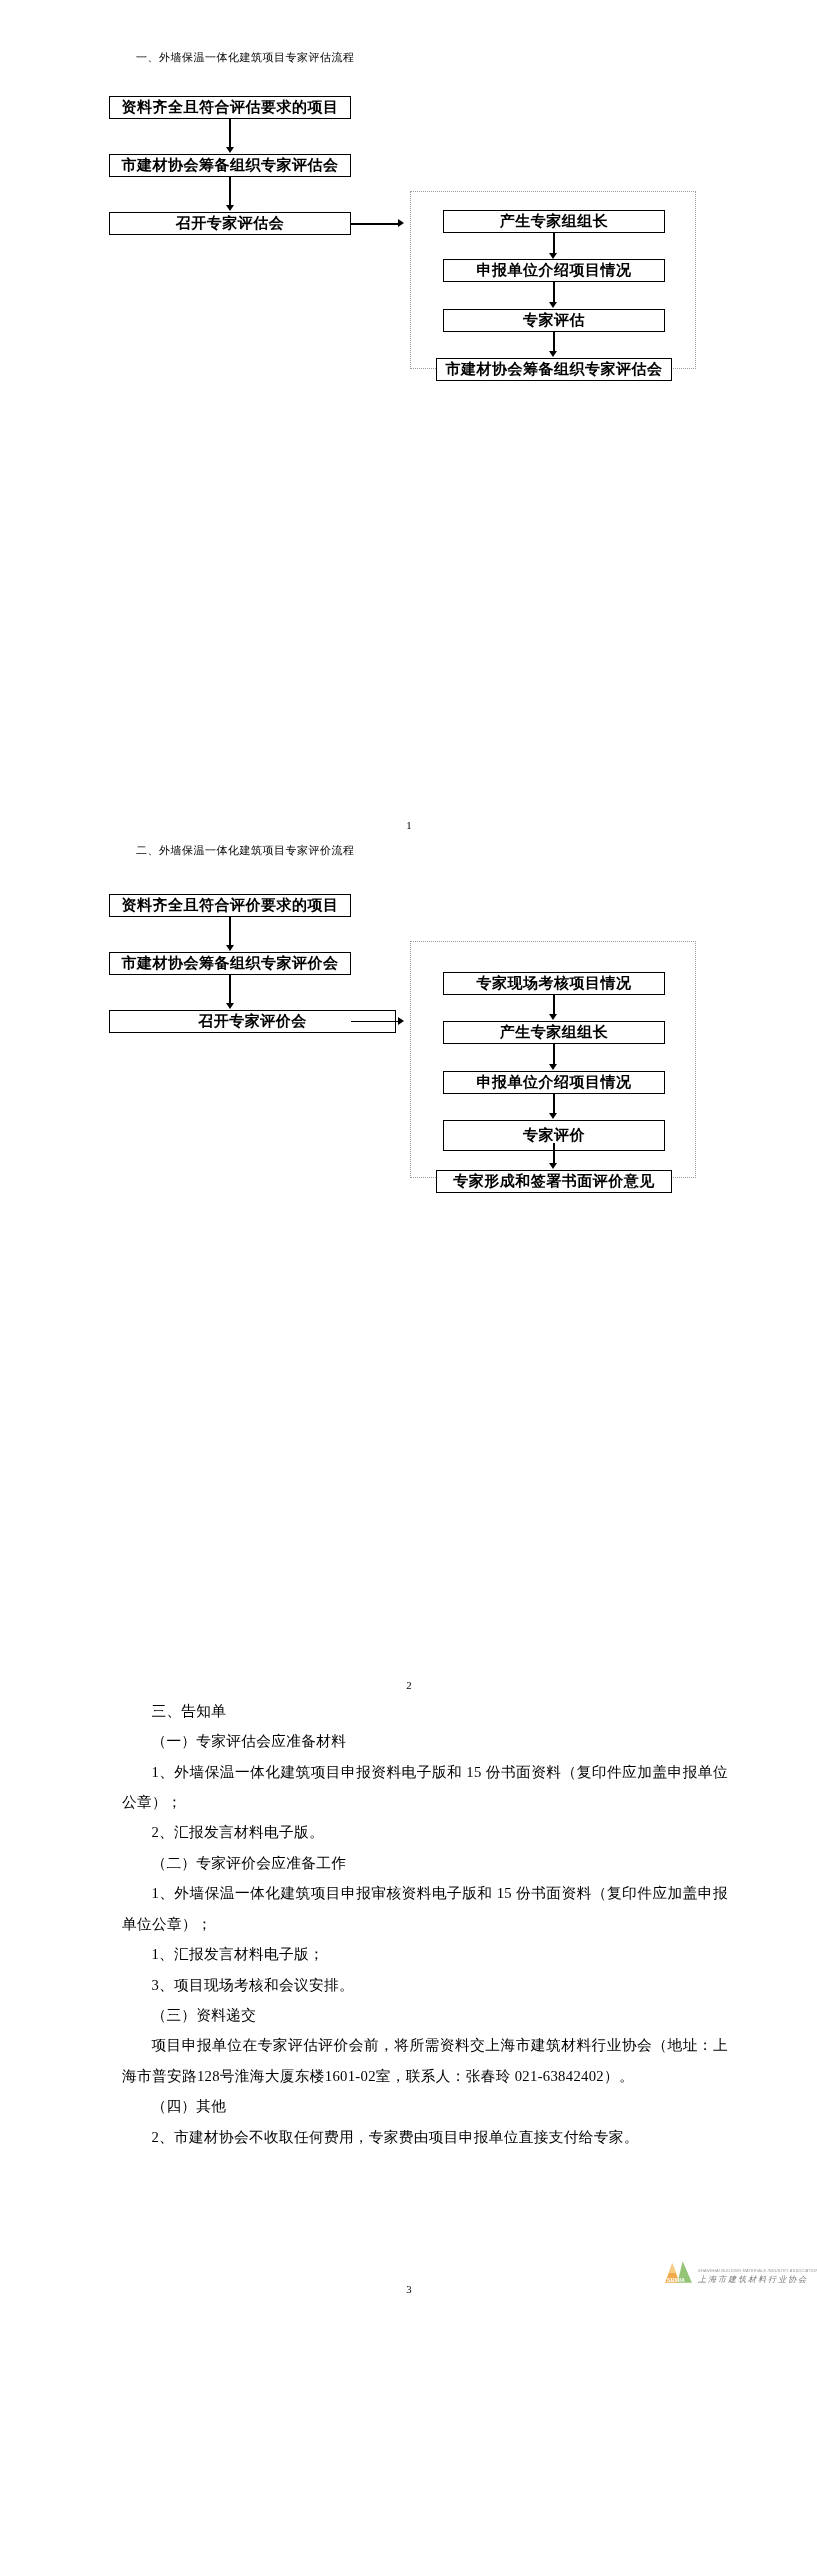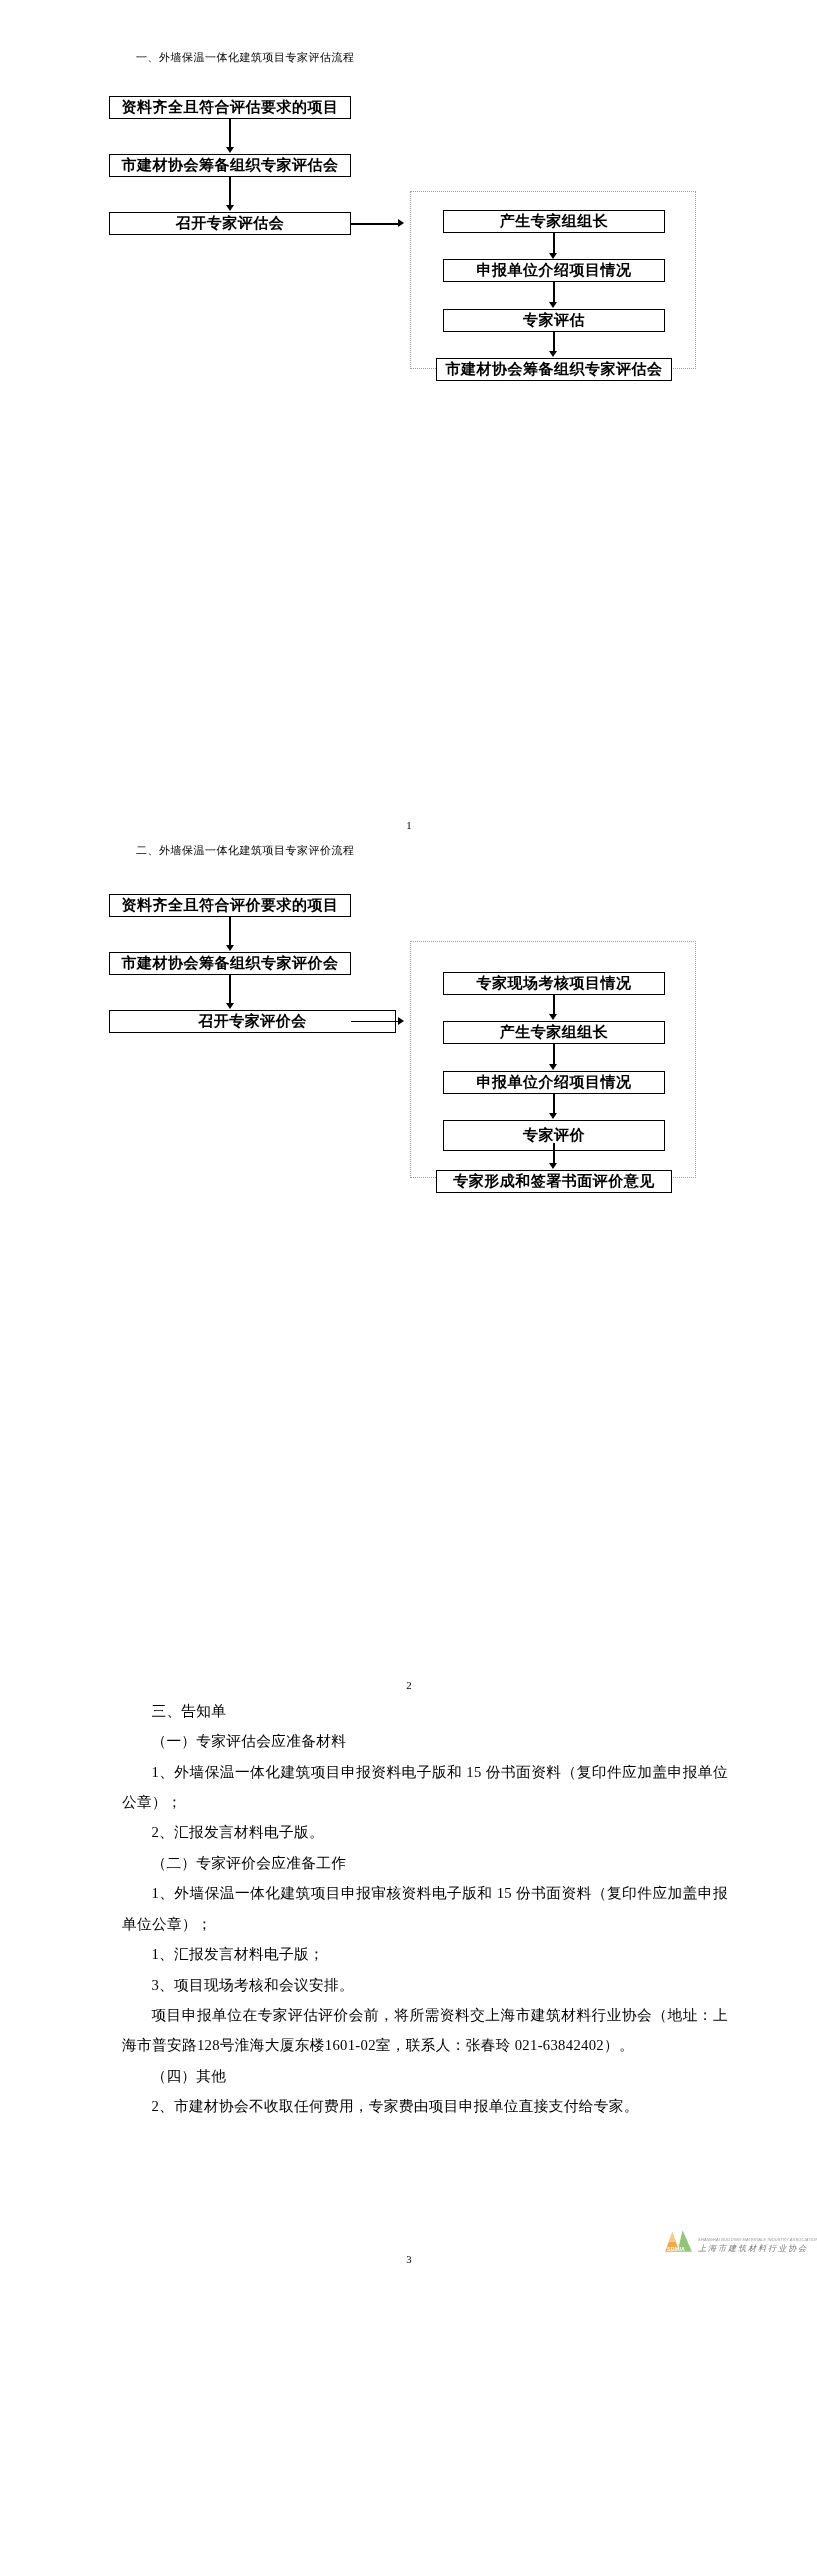--- a/index.html
+++ b/index.html
@@ -223,20 +223,21 @@
 
     <p class="p-sub">（一）专家评估会应准备材料</p>
     <p class="p-indent">1、外墙保温一体化建筑项目申报资料电子版和 15 份书面资料（复印件应加盖申报单位公章）；</p>
     <p class="p-indent">2、汇报发言材料电子版。</p>
 
     <p class="p-sub">（二）专家评价会应准备工作</p>
     <p class="p-indent">1、外墙保温一体化建筑项目申报审核资料电子版和 15 份书面资料（复印件应加盖申报单位公章）；</p>
     <p class="p-indent">1、汇报发言材料电子版；</p>
     <p class="p-indent">3、项目现场考核和会议安排。</p>
 
+    <p class="p-sub">（三）资料递交</p>
     <p class="p-indent">项目申报单位在专家评估评价会前，将所需资料交上海市建筑材料行业协会（地址：上海市普安路128号淮海大厦东楼1601-02室，联系人：张春玲 021-63842402）。</p>
 
     <p class="p-sub">（四）其他</p>
     <p class="p-indent">2、市建材协会不收取任何费用，专家费由项目申报单位直接支付给专家。</p>
   </div>
 
   <div class="page-num" style="margin-top:131px;">3</div>
 
   <div class="footer-logo">
     <div class="logo-mark">

